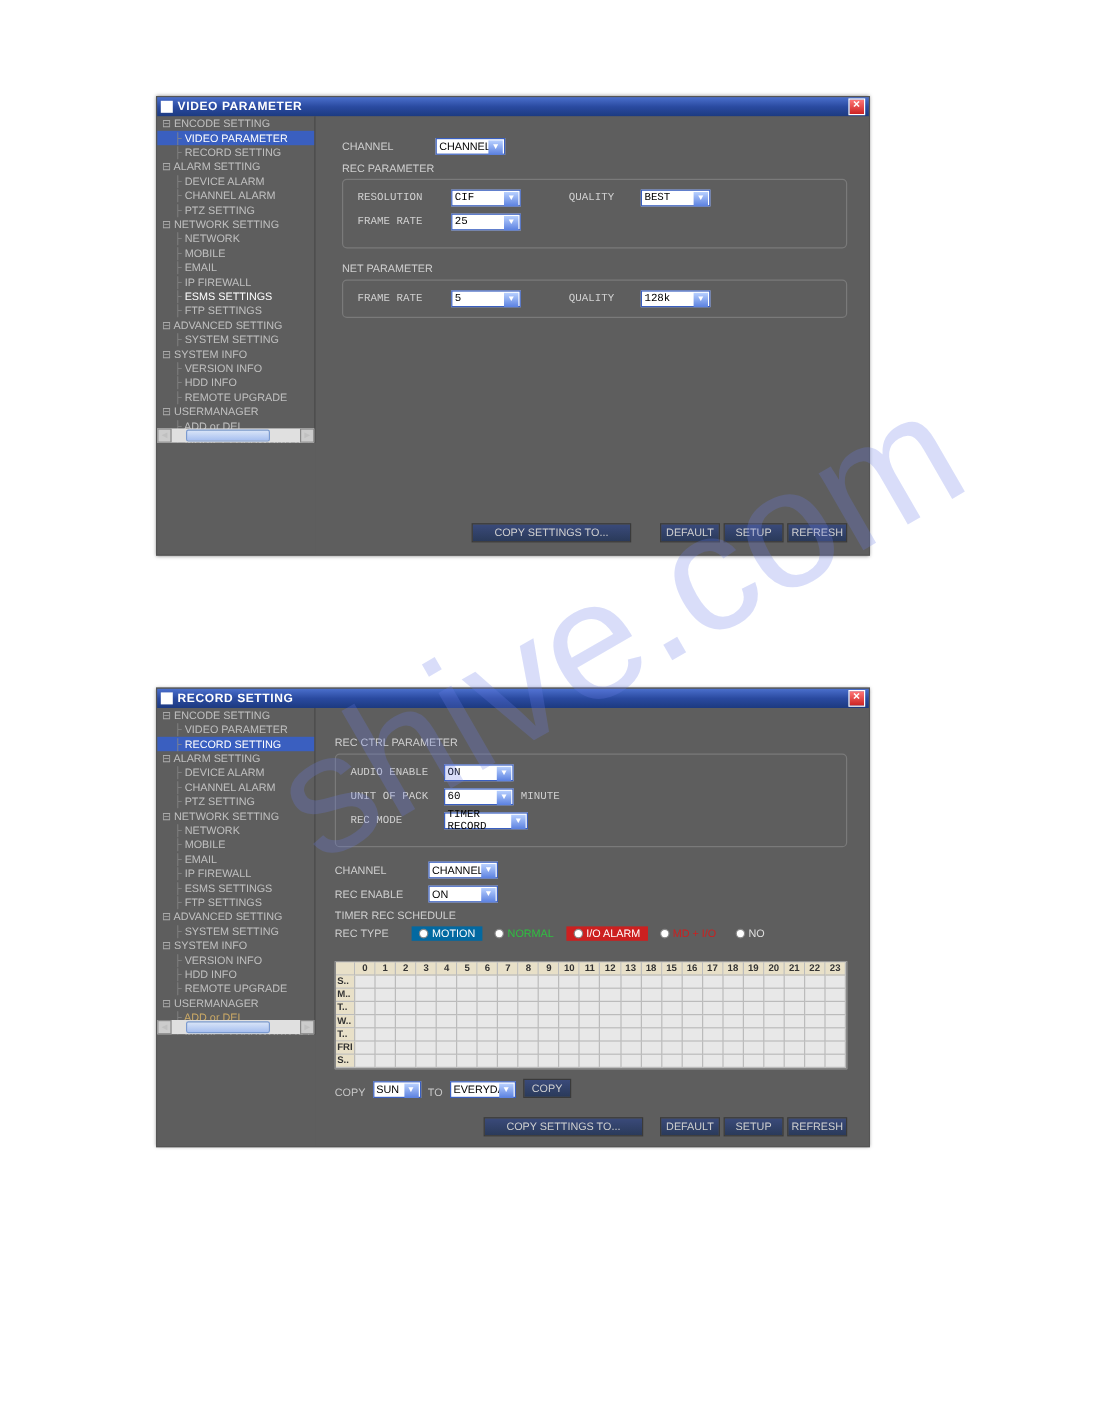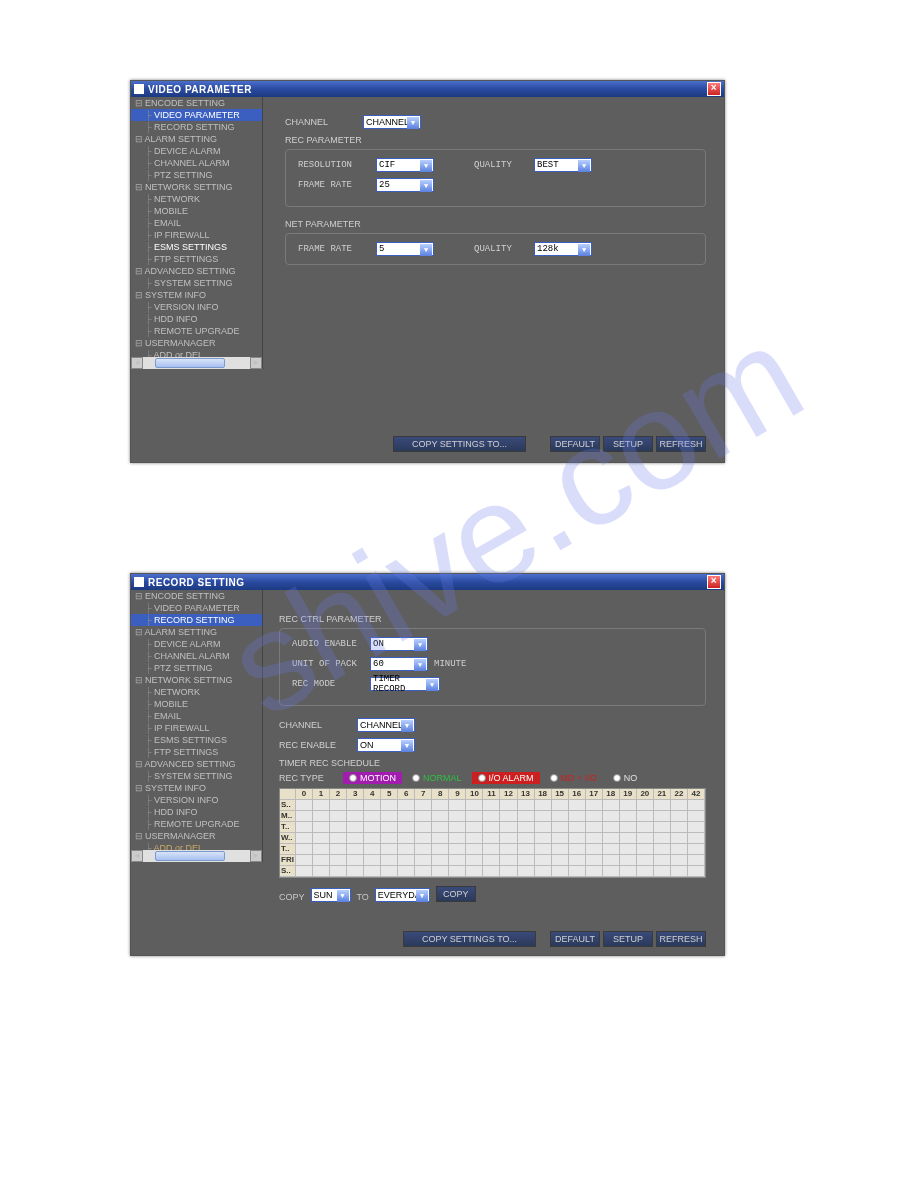--- a/index.html
+++ b/index.html
@@ -116,24 +116,24 @@
   }
   .btn.blue { background:linear-gradient(to bottom,#3a4a7a,#2a3a5a); }
   .footer-btns {
     position:absolute;bottom:10px;right:18px;display:flex;gap:3px;
   }
   .footer-btns .btn { width:50px; }
   .copy-settings { position:absolute;bottom:10px;left:130px; }
   
   .rec-main { padding:18px 18px 8px 16px; }
   .unit-suffix { font-size:9px;color:#d0d0d0;margin-left:6px; }
-  .rectype-row { display:flex;align-items:center;gap:4px;margin-bottom:4px; }
+  .rectype-row { display:flex;align-items:center;gap:4px;margin-bottom:17px; }
   .rectype-row .rt { padding:1px 6px;display:flex;align-items:center;gap:3px;font-size:9px; }
   .rectype-row .rt .dot { width:8px;height:8px;border:1px solid #888;border-radius:50%;background:#fff; }
-  .rt.motion { background:#a21caf;color:#fff; }
+  .rt.motion { background:#0369a1;color:#fff; }
   .rt.normal { color:#2ec040; }
   .rt.io { background:#cc2020;color:#fff; }
   .rt.mdio { color:#cc2020; }
   .rt.no { color:#e0e0e0; }
   .schedule {
     border:1px solid #888;background:#e8e8e8;font-size:8px;color:#333;
     display:grid;grid-template-columns:16px repeat(24,1fr);
   }
   .schedule div { border-right:1px solid #bbb;border-bottom:1px solid #bbb;height:11px;padding:0 1px;overflow:hidden; }
   .schedule .hdr { background:#e8e0c8;font-weight:bold;text-align:center; }
@@ -368,21 +368,21 @@
           <div class="hdr">13</div>
           <div class="hdr">18</div>
           <div class="hdr">15</div>
           <div class="hdr">16</div>
           <div class="hdr">17</div>
           <div class="hdr">18</div>
           <div class="hdr">19</div>
           <div class="hdr">20</div>
           <div class="hdr">21</div>
           <div class="hdr">22</div>
-          <div class="hdr">42</div>
+          <div class="hdr">23</div>
           <div class="day">S..</div>
           <div></div>
           <div></div>
           <div></div>
           <div></div>
           <div></div>
           <div></div>
           <div></div>
           <div></div>
           <div></div>

